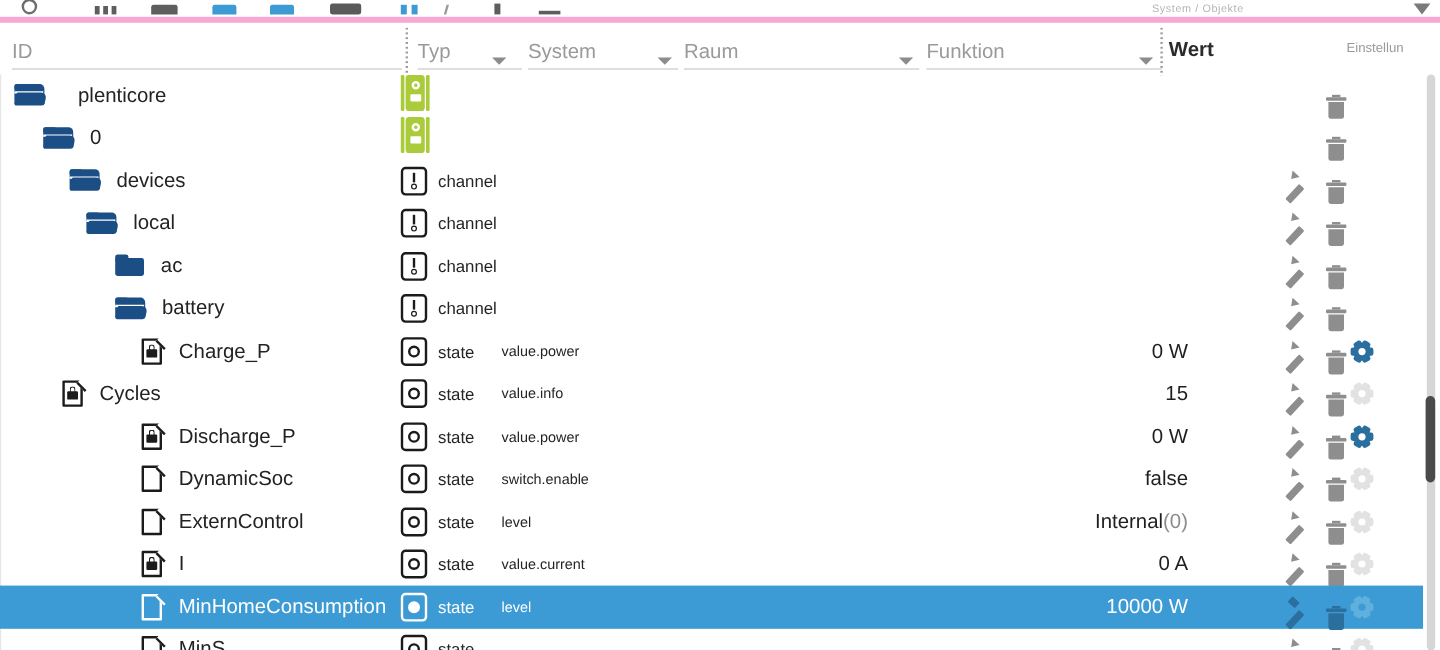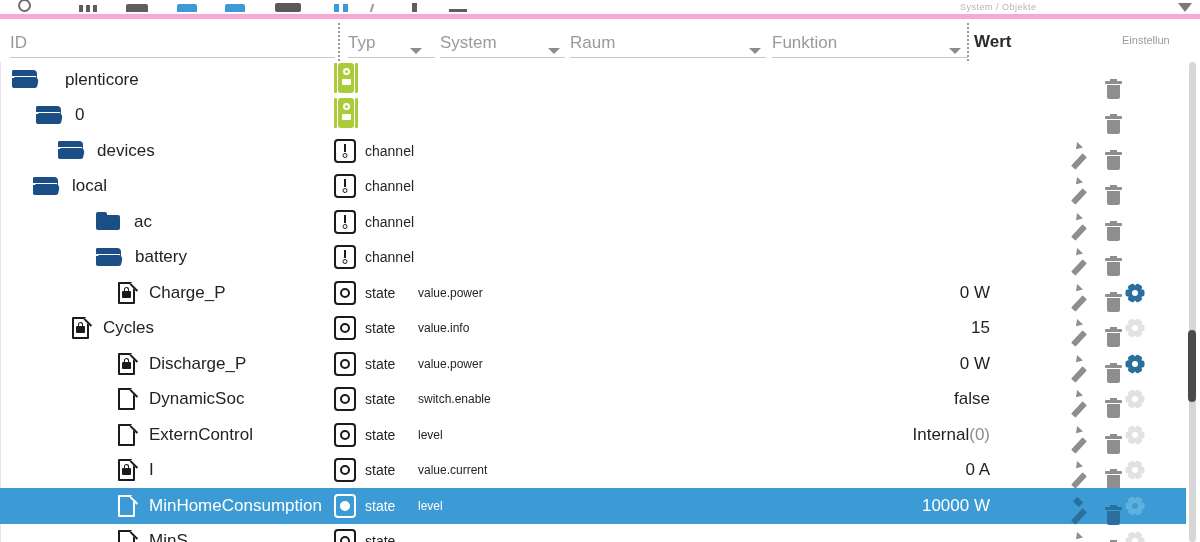--- a/index.html
+++ b/index.html
@@ -308,21 +308,21 @@
           </span>
           <span class="tlabel">channel</span>
         </div>
         <div class="acts" style="left: 1073px; top: 50%; transform: translateY(-50%);">
           <span style="display: inline-block; width: 32px;"><span class="pencil"><span class="body"></span><span class="tip"></span></span></span>
           <span style="display: inline-block; width: 30px;"><span class="trash"><span class="handle"></span><span class="lid"></span><span class="can"></span></span></span>
           <span style="display: inline-block; width: 24px;"></span>
         </div>
       </div>
       <div class="row" style="top: 106.5px;">
-        <div class="cell-id" style="padding-left: 33px;">
+        <div class="cell-id" style="padding-left: 72px;">
           <span class="ico folder-open">
             <span class="tab"></span>
             <span class="back"></span>
             <span class="gap"></span>
             <span class="front"></span>
           </span>
           <span class="name" style="margin-left: 14px;">local</span>
         </div>
         <div class="typecell" style="left: 334px; top: 50%; transform: translateY(-50%);">
           <span class="tbox">
@@ -399,21 +399,21 @@
         </div>
         <div class="rolecell" style="left: 418px; top: 50%; transform: translateY(-50%);">value.power</div>
         <div class="valcell" style="left: 0px; width: 990px; top: 50%; transform: translateY(-50%);"><span>0 W</span></div>
         <div class="acts" style="left: 1073px; top: 50%; transform: translateY(-50%);">
           <span style="display: inline-block; width: 32px;"><span class="pencil"><span class="body"></span><span class="tip"></span></span></span>
           <span style="display: inline-block; width: 30px;"><span class="trash"><span class="handle"></span><span class="lid"></span><span class="can"></span></span></span>
           <span style="display: inline-block; width: 24px;"><span class="gear on"><span class="g1"></span><span class="g2"></span><span class="g3"></span><span class="ring"></span><span class="hole"></span></span></span>
         </div>
       </div>
       <div class="row" style="top: 248.5px;">
-        <div class="cell-id" style="padding-left: 72px;">
+        <div class="cell-id" style="padding-left: 52px;">
           <span class="ico doc">
             <span class="sheet"></span>
             <span class="foldline"></span>
             <span class="lockshackle"></span>
             <span class="lockbody"></span>
           </span>
           <span class="name" style="margin-left: 14px;">Cycles</span>
         </div>
         <div class="typecell" style="left: 334px; top: 50%; transform: translateY(-50%);">
           <span class="tbox">

